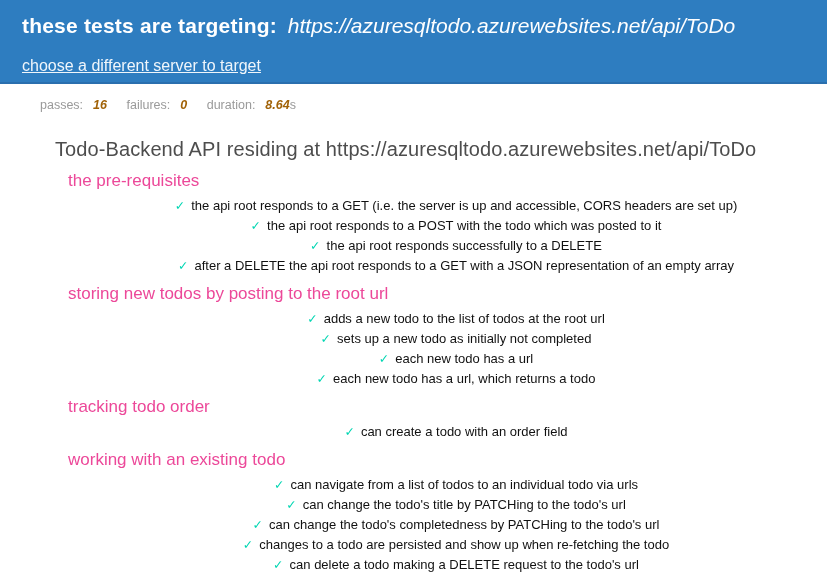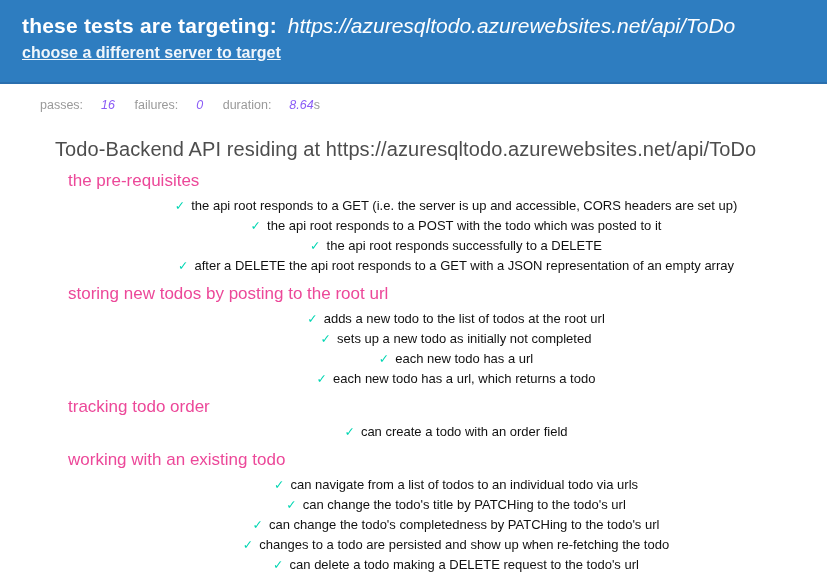--- a/index.html
+++ b/index.html
@@ -30,42 +30,42 @@
     font-weight: 700;
     letter-spacing: 0.2px;
   }
   .banner-title .url-part {
     font-style: italic;
     font-weight: 300;
     margin-left: 5px;
   }
   .banner-link {
     display: inline-block;
-    margin-top: 4px;
+    margin-top: 17px;
     font-size: 16px;
-    font-weight: 700;
+    font-weight: 400;
     color: #f0f6fb;
     text-decoration: underline;
     cursor: pointer;
     line-height: 20px;
   }
 
   
   .stats {
     margin: 14px 0 0 40px;
     font-size: 12.5px;
     color: #9a9a9a;
     line-height: 15px;
   }
   .stat { margin-right: 16px; }
   .stat em {
-    color: #8b5cf6;
+    color: #a16207;
     font-style: italic;
-    font-weight: 400;
-    margin-left: 18px;
+    font-weight: 700;
+    margin-left: 10px;
   }
   .stat .unit { color: #9a9a9a; font-style: normal; }
 
   
   .report {
     margin: 25px 0 0 55px;
   }
   .report-title {
     font-size: 20px;
     font-weight: 300;

